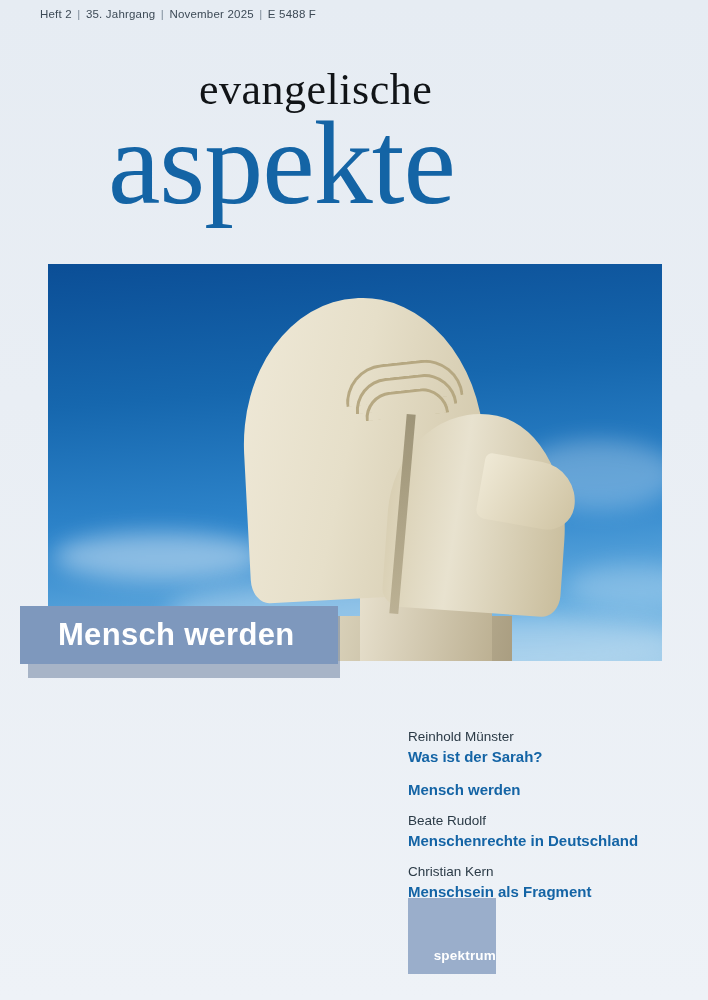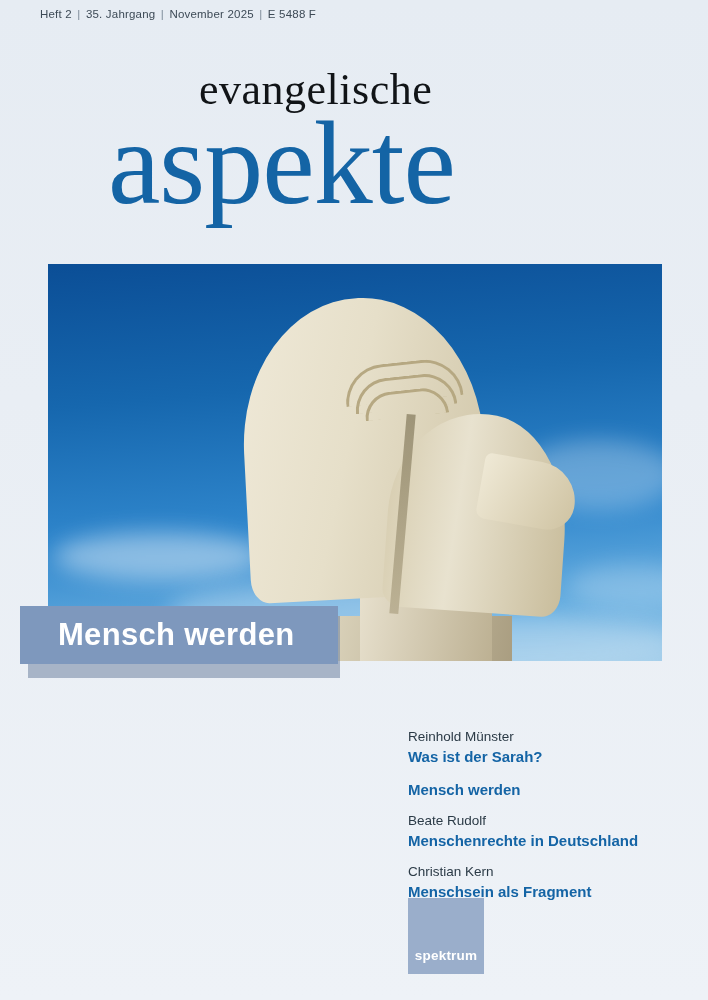--- a/index.html
+++ b/index.html
@@ -188,26 +188,26 @@
     font-weight: bold;
     color: #1464a5;
     line-height: 21px;
   }
 
   
   .spektrum {
     position: absolute;
     left: 408px;
     top: 898px;
-    width: 76px;
+    width: 88px;
     height: 76px;
     background: #9aaecb;
     display: flex;
     align-items: flex-end;
-    justify-content: center;
+    justify-content: flex-end;
   }
   .spektrum-label {
     color: #ffffff;
     font-size: 13.5px;
     font-weight: bold;
     padding-bottom: 11px;
     letter-spacing: 0.2px;
   }
   .spektrum-entry {
     position: absolute;

